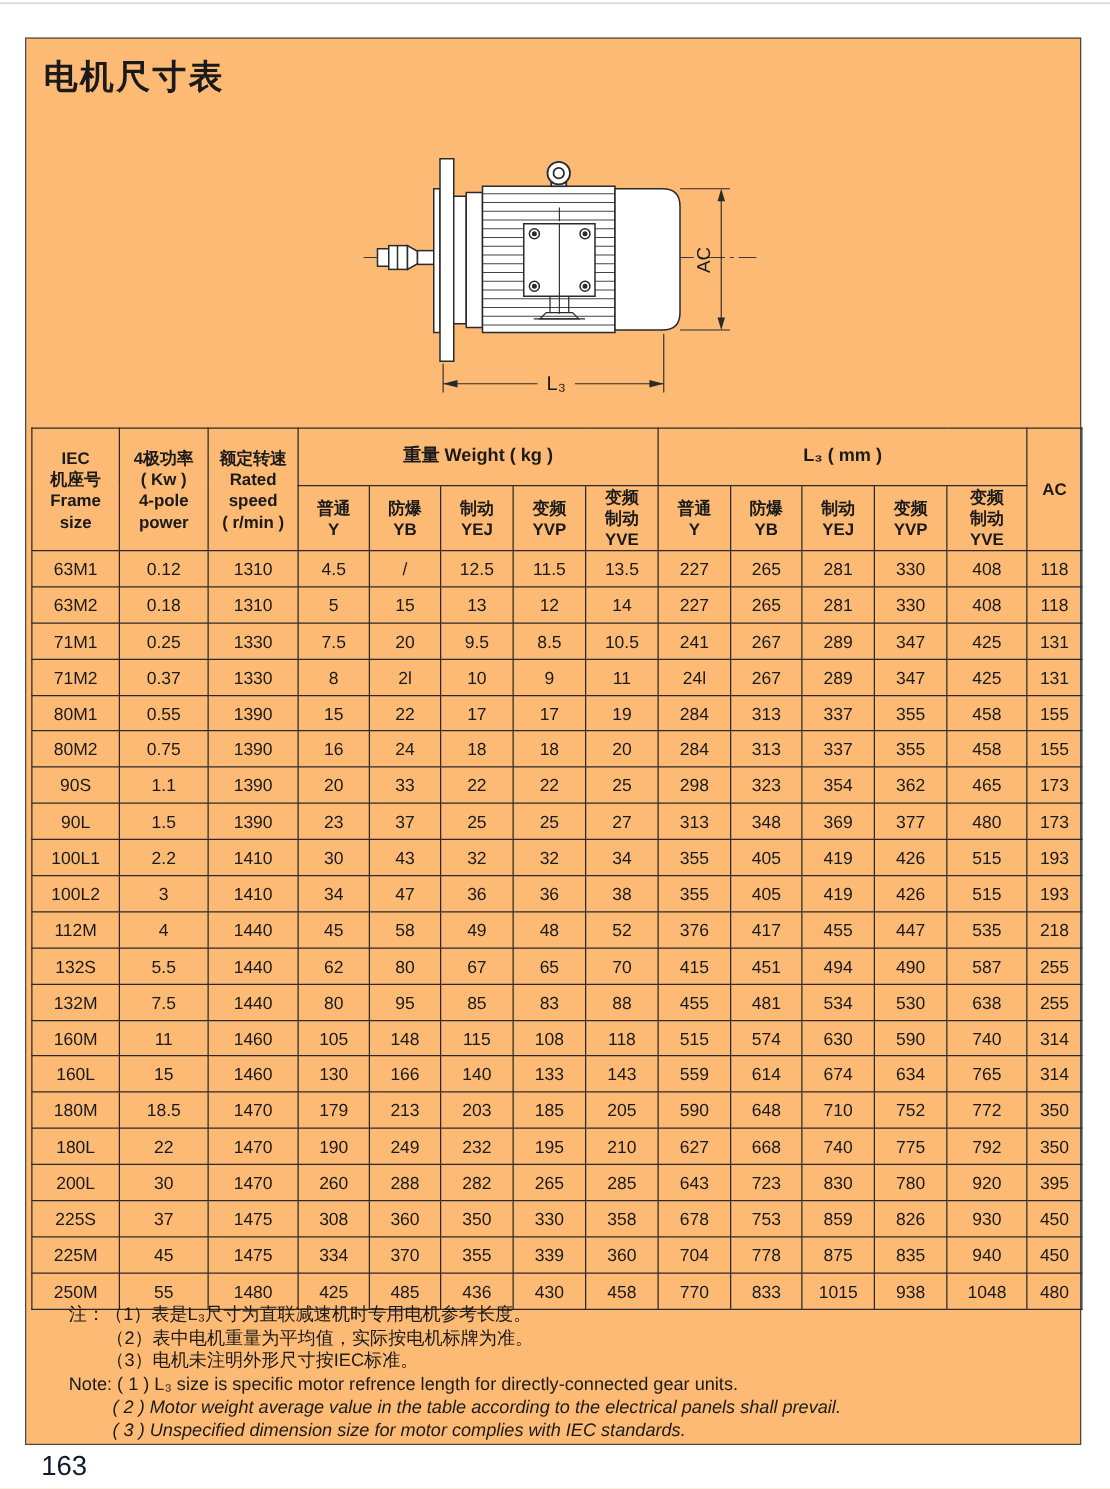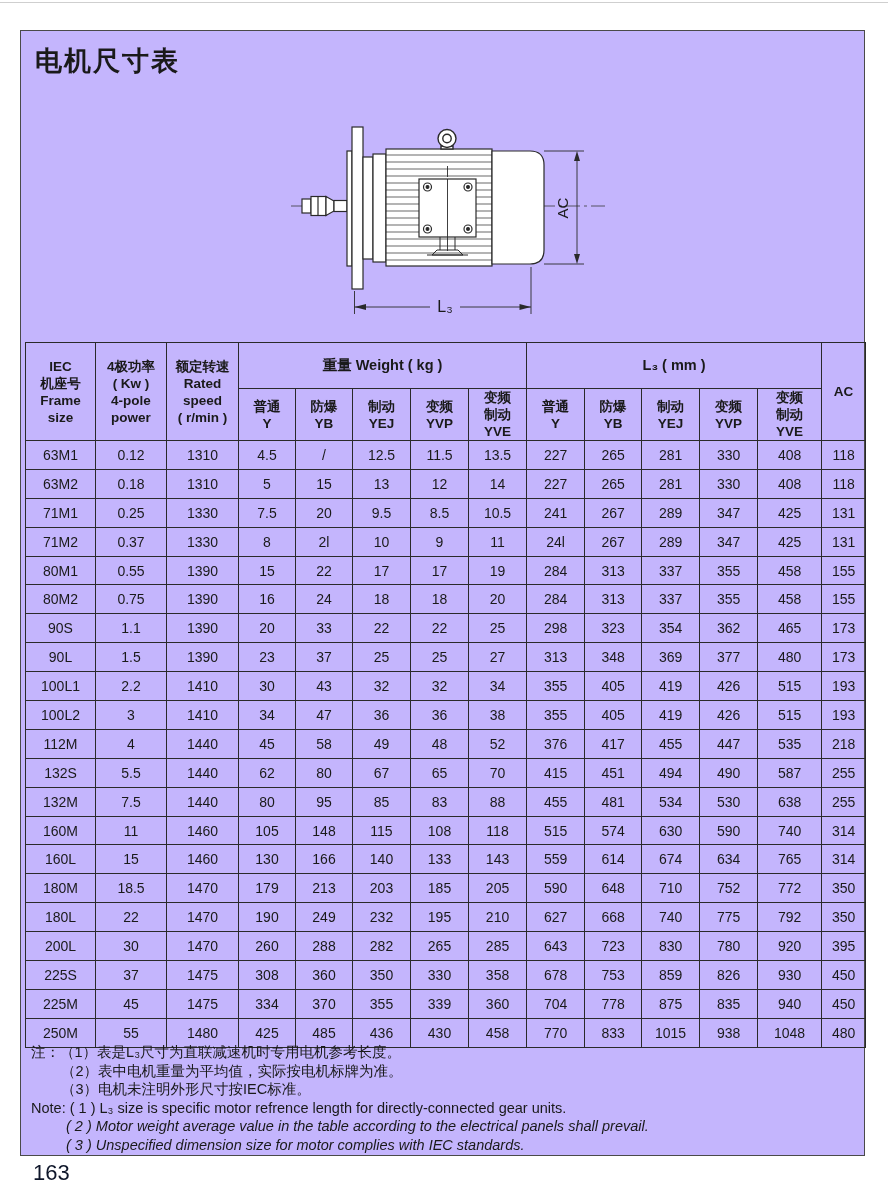--- a/index.html
+++ b/index.html
@@ -3,41 +3,41 @@
 <meta charset="utf-8">
 <style>
   html,body{margin:0;padding:0;}
   body{
     width:888px;height:1191px;position:relative;background:#ffffff;
     font-family:"Liberation Sans","DejaVu Sans",sans-serif;color:#1a1a1a;overflow:hidden;
   }
   .scan-topline{position:absolute;top:2px;left:0;width:888px;height:1px;background:#cfcfcf;}
   .frame{
     position:absolute;left:20px;top:30px;width:845px;height:1126px;
-    border:1.5px solid #4a4a4a;background:#c4b5fd;box-sizing:border-box;
+    border:1.5px solid #4a4a4a;background:#fdba74;box-sizing:border-box;
   }
   .title-zh{position:absolute;left:14px;top:12px;font-size:27px;font-weight:bold;letter-spacing:2px;}
   .title-en{position:absolute;left:13px;top:49px;font-size:25px;font-weight:400;letter-spacing:0.5px;}
   .drawing{position:absolute;left:256px;top:80px;}
 
   table.spec{
     position:absolute;left:4px;top:311px;width:838px;
     border-collapse:collapse;table-layout:fixed;text-align:center;
     border:1.5px solid #1e1e1e;
   }
   table.spec th,table.spec td{border:1px solid #2a2a2a;padding:0;}
   table.spec th{
     font-weight:bold;font-size:13.5px;line-height:17px;
     white-space:pre-line;height:45px;vertical-align:middle;
   }
   table.spec th.group{font-size:14.5px;}
   table.spec td{font-size:14px;height:27.9px;vertical-align:middle;}
 
   .notes{position:absolute;left:10px;top:1012px;font-size:14.5px;line-height:18.6px;}
-  .note-line{white-space:nowrap;}
+  .note-line{white-space:nowrap;margin-left:24px;}
   .indent-zh{padding-left:30px;}
   .indent-en{padding-left:35px;font-style:italic;}
   .pagenum{position:absolute;left:33px;top:1160px;font-size:22px;color:#0f172a;}
 </style>
 </head>
 <body>
 
 <div class="scan-topline"></div>
 
 <div class="frame">

